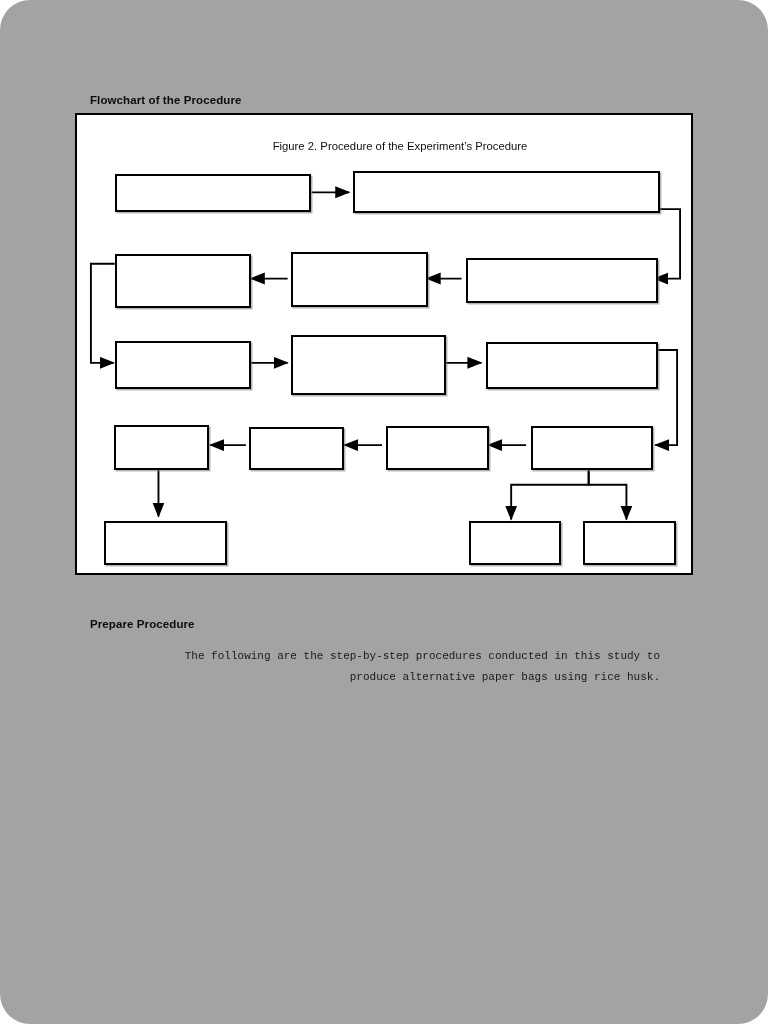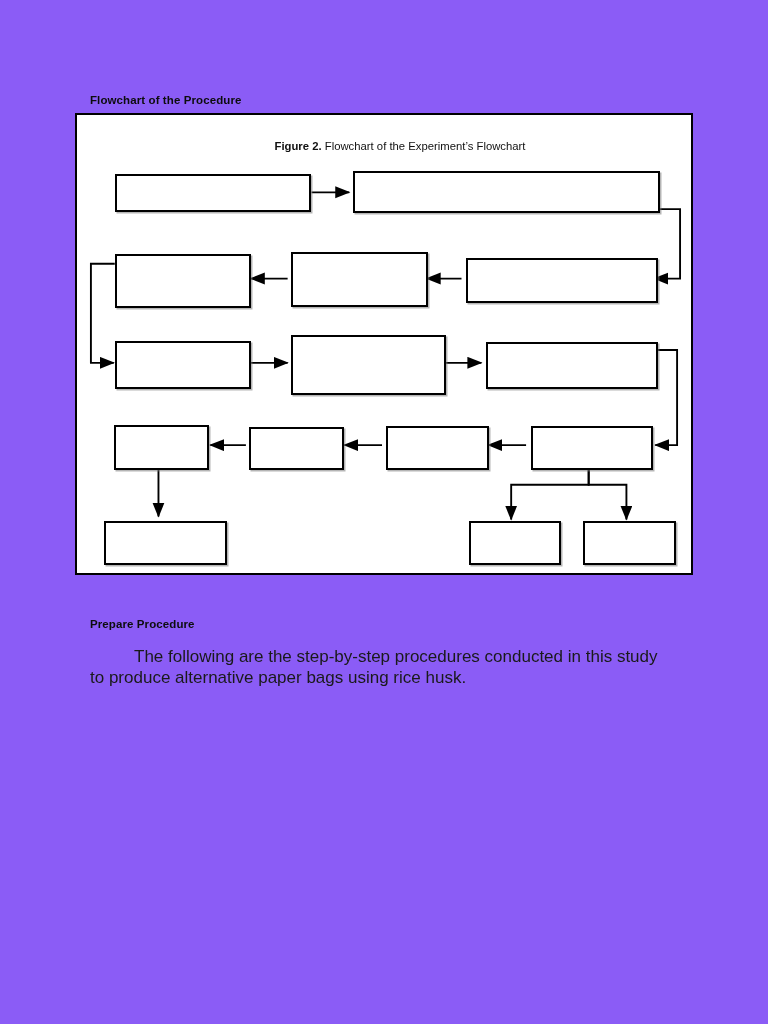--- a/index.html
+++ b/index.html
@@ -13,43 +13,45 @@
     height: 1024px;
     position: relative;
     font-family: "Liberation Sans", sans-serif;
     color: #1a1a1a;
     overflow: hidden;
   }
 
   .page {
     position: absolute;
     inset: 0;
-    background: #8b5cf6;
+    background: #a3a3a3;
+    border-radius: 30px;
   }
 
   
   .heading {
     position: absolute;
     font-size: 11.5px;
     font-weight: bold;
     letter-spacing: .1px;
     color: #0d0d0d;
     white-space: nowrap;
   }
   #heading-flowchart { left: 90px; top: 94px; }
   #heading-general   { left: 90px; top: 618px; }
 
   .body-para {
     position: absolute;
     left: 90px;
     width: 570px;
-    font-size: 17px;
+    font-size: 11px;
     line-height: 21px;
     color: #1a1a1a;
-    text-align: left;
+    text-align: right;
+    font-family: Liberation Mono, monospace;
   }
   #para-intro { top: 646px; }
   #para-intro .indent { display: inline-block; width: 44px; }
 
   .list-item {
     position: absolute;
     left: 112px;
     top: 722px;
     font-size: 11.3px;
     line-height: 18px;
@@ -72,21 +74,21 @@
 
   #figure-caption {
     position: absolute;
     left: 0;
     right: 0;
     top: 25px;
     text-align: center;
     font-size: 11.3px;
     color: #111111;
   }
-  #figure-caption b { font-weight: bold; margin-left: 32px; }
+  #figure-caption b { font-weight: normal; margin-left: 32px; }
 
   
   #flow-stage {
     position: absolute;
     left: 0;
     top: 0;
     width: 100%;
     height: 100%;
   }
   #flow-svg {
@@ -117,21 +119,21 @@
 </head>
 <body>
 
 <div class="page">
 
   <div class="heading" id="heading-flowchart">Flowchart of the Procedure</div>
 
   <div id="figure-frame">
 
     <div id="figure-caption">
-      <b>Figure 2.</b><span> Flowchart of the Experiment’s Flowchart</span>
+      <b>Figure 2.</b><span> Procedure of the Experiment’s Procedure</span>
     </div>
 
     <div id="flow-stage">
 
       <svg id="flow-svg" viewBox="0 0 618 462" preserveAspectRatio="none">
         <defs>
           <marker id="arrow" markerWidth="9" markerHeight="9" refX="7.4" refY="3.2" orient="auto" markerUnits="strokeWidth">
             <path d="M0,0 L8,3.2 L0,6.4 z" fill="#000000"></path>
           </marker>
         </defs>

